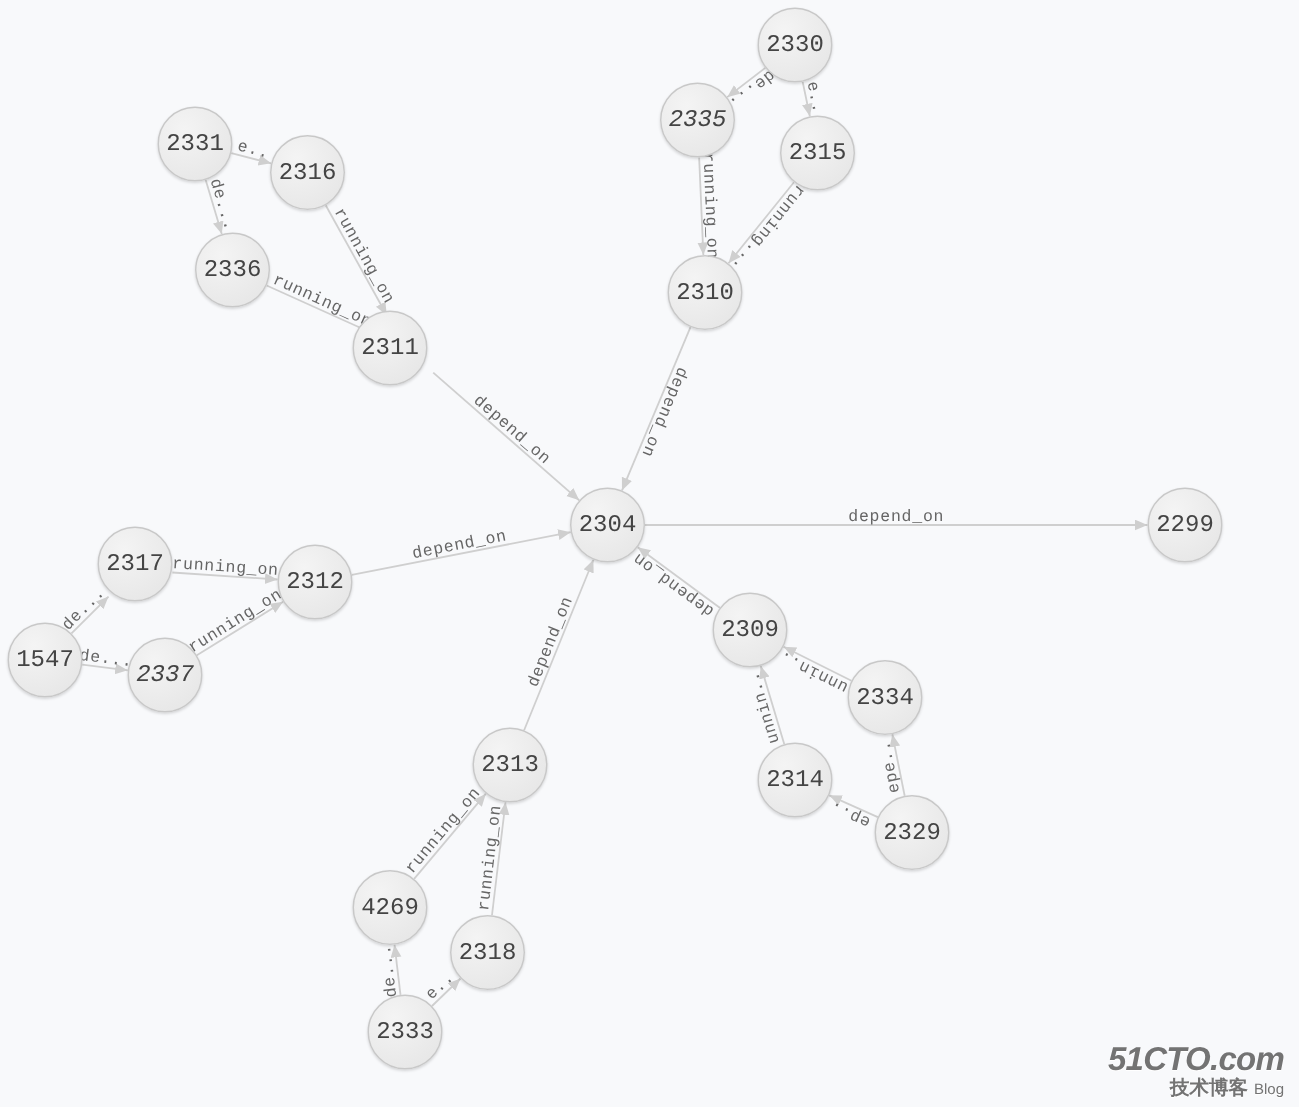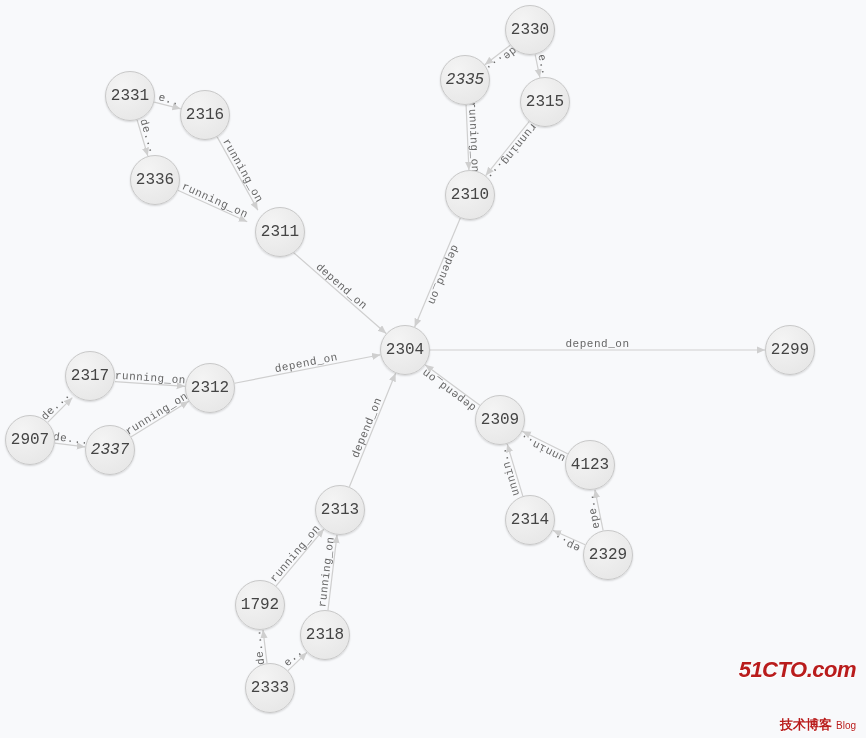--- a/index.html
+++ b/index.html
@@ -49,35 +49,34 @@
     font-size: 16px;
     color: #444;
     transform: translate(-25px, -25px);
     box-sizing: border-box;
   }
   .watermark {
     position: absolute;
     right: 10px;
     bottom: 6px;
     text-align: right;
-    color: #b91c1c;
+    color: #737373;
     font-family: Arial, sans-serif;
     line-height: 1.1;
     text-shadow: 0 1px 0 #fff;
   }
   .watermark .line1 {
     font-size: 22px;
     font-weight: 900;
     letter-spacing: -0.5px;
     font-style: italic;
   }
   .watermark .line2 {
     font-size: 13px;
     font-weight: 700;
-    margin-top: 36px;
   }
   .watermark .blog {
     font-size: 10px;
     font-weight: 400;
     margin-left: 4px;
   }
 </style>
 </head>
 <body>
 
@@ -143,21 +142,21 @@
         <text class="edge-label" dy="-3"><textPath xlink:href="#ep25" startOffset="50%" text-anchor="middle">dep...</textPath></text>
       </g>
   </svg>
   <div id="node-layer">
       <div class="node" style="left: 405px; top: 350px;">
         <span>2304</span>
       </div>
       <div class="node" style="left: 790px; top: 350px;">
         <span>2299</span>
       </div>
-      <div class="node" style="left: 280px; top: 232px;">
+      <div class="node" style="left: 260px; top: 232px;">
         <span>2311</span>
       </div>
       <div class="node" style="left: 205px; top: 115px;">
         <span>2316</span>
       </div>
       <div class="node" style="left: 155px; top: 180px;">
         <span>2336</span>
       </div>
       <div class="node" style="left: 130px; top: 96px;">
         <span>2331</span>
@@ -177,39 +176,39 @@
       <div class="node" style="left: 210px; top: 388px; align-items: center;">
         <span>2312</span>
       </div>
       <div class="node" style="left: 90px; top: 376px;">
         <span>2317</span>
       </div>
       <div class="node" style="left: 110px; top: 450px; font-style: italic;">
         <span>2337</span>
       </div>
       <div class="node" style="left: 30px; top: 440px;">
-        <span>2907</span>
+        <span>1547</span>
       </div>
       <div class="node" style="left: 340px; top: 510px;">
         <span>2313</span>
       </div>
       <div class="node" style="left: 260px; top: 605px;">
-        <span>1792</span>
+        <span>4269</span>
       </div>
       <div class="node" style="left: 325px; top: 635px;">
         <span>2318</span>
       </div>
       <div class="node" style="left: 270px; top: 688px;">
         <span>2333</span>
       </div>
       <div class="node" style="left: 500px; top: 420px;">
         <span>2309</span>
       </div>
       <div class="node" style="left: 590px; top: 465px;">
-        <span>4123</span>
+        <span>2334</span>
       </div>
       <div class="node" style="left: 530px; top: 520px;">
         <span>2314</span>
       </div>
       <div class="node" style="left: 608px; top: 555px;">
         <span>2329</span>
       </div>
     </div>
 
   <div class="watermark">

